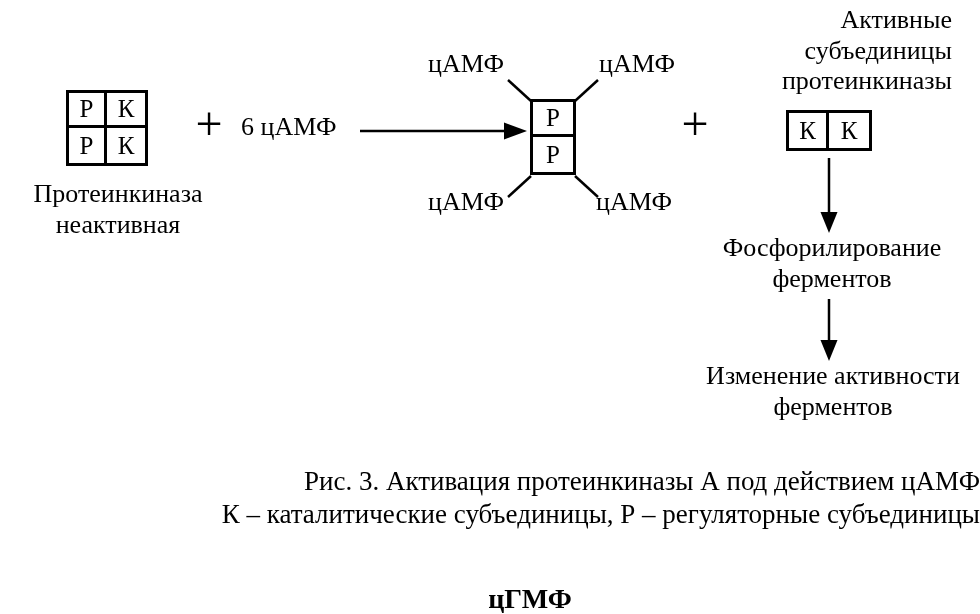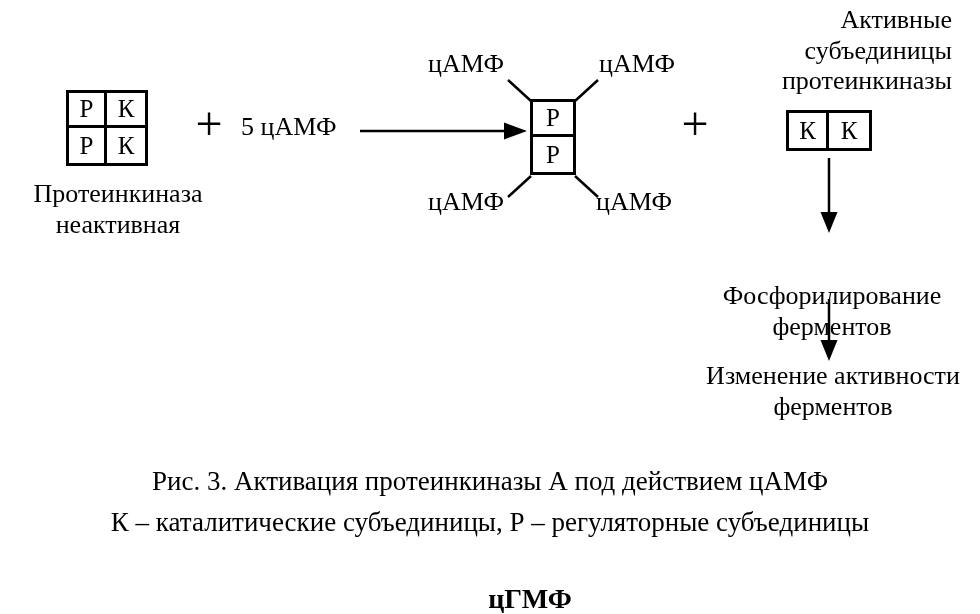--- a/index.html
+++ b/index.html
@@ -43,21 +43,21 @@
     justify-content: center;
     font-size: 25px;
     border-right: 3px solid #000;
     border-bottom: 3px solid #000;
     background: #fff;
   }
   .box .cell.no-r { border-right: none; }
   .box .cell.no-b { border-bottom: none; }
   .caption {
     width: 980px;
-    text-align: center;
+    text-align: right;
     font-size: 27px;
     white-space: nowrap;
   }
   .heading-bold {
     width: 980px;
     text-align: center;
     font-size: 28px;
     font-weight: bold;
     padding-left: 40px;
   }
@@ -97,42 +97,42 @@
   <div class="box" style="left:66px; top:90px; grid-template-columns:38px 38px; grid-auto-rows:35px;">
     <div class="cell">Р</div>
     <div class="cell no-r">К</div>
     <div class="cell no-b">Р</div>
     <div class="cell no-r no-b">К</div>
   </div>
   <div class="abs txt wrap" style="left:13px; top:179px; width:210px;">Протеинкиназа неактивная</div>
 
   <div class="abs plus" style="left:186px; top:100px; width:46px;">+</div>
 
-  <div class="abs txt" style="left:241px; top:112px;">5 цАМФ</div>
+  <div class="abs txt" style="left:241px; top:112px;">6 цАМФ</div>
 
   <div class="box" style="left:530px; top:99px; grid-template-columns:40px; grid-auto-rows:35px;">
     <div class="cell no-r">Р</div>
     <div class="cell no-r no-b">Р</div>
   </div>
 
   <div class="abs txt" style="left:428px; top:49px;">цАМФ</div>
   <div class="abs txt" style="left:599px; top:49px;">цАМФ</div>
   <div class="abs txt" style="left:428px; top:187px;">цАМФ</div>
   <div class="abs txt" style="left:596px; top:187px;">цАМФ</div>
 
   <div class="abs plus" style="left:672px; top:100px; width:46px;">+</div>
 
   <div class="abs txt wrap" style="left:728px; top:5px; width:224px;text-align:right;">Активные субъединицы протеинкиназы</div>
 
   <div class="box" style="left:786px; top:110px; grid-template-columns:40px 40px; grid-auto-rows:35px;">
     <div class="cell no-b">К</div>
     <div class="cell no-r no-b">К</div>
   </div>
 
-  <div class="abs txt wrap" style="left:697px; top:233px; width:270px;margin-top:48px;">Фосфорилирование ферментов</div>
+  <div class="abs txt wrap" style="left:697px; top:233px; width:270px;">Фосфорилирование ферментов</div>
   <div class="abs txt wrap" style="left:683px; top:361px; width:300px;">Изменение активности ферментов</div>
 
   <div class="abs caption" style="left:0; top:466px;">Рис. 3. Активация протеинкиназы А под действием цАМФ</div>
-  <div class="abs caption" style="left:0; top:499px;margin-top:8px;">К – каталитические субъединицы, Р – регуляторные субъединицы</div>
+  <div class="abs caption" style="left:0; top:499px;">К – каталитические субъединицы, Р – регуляторные субъединицы</div>
 
   <div class="abs heading-bold" style="left:0; top:583px;">цГМФ</div>
 
 </div>
 
 </body></html>

